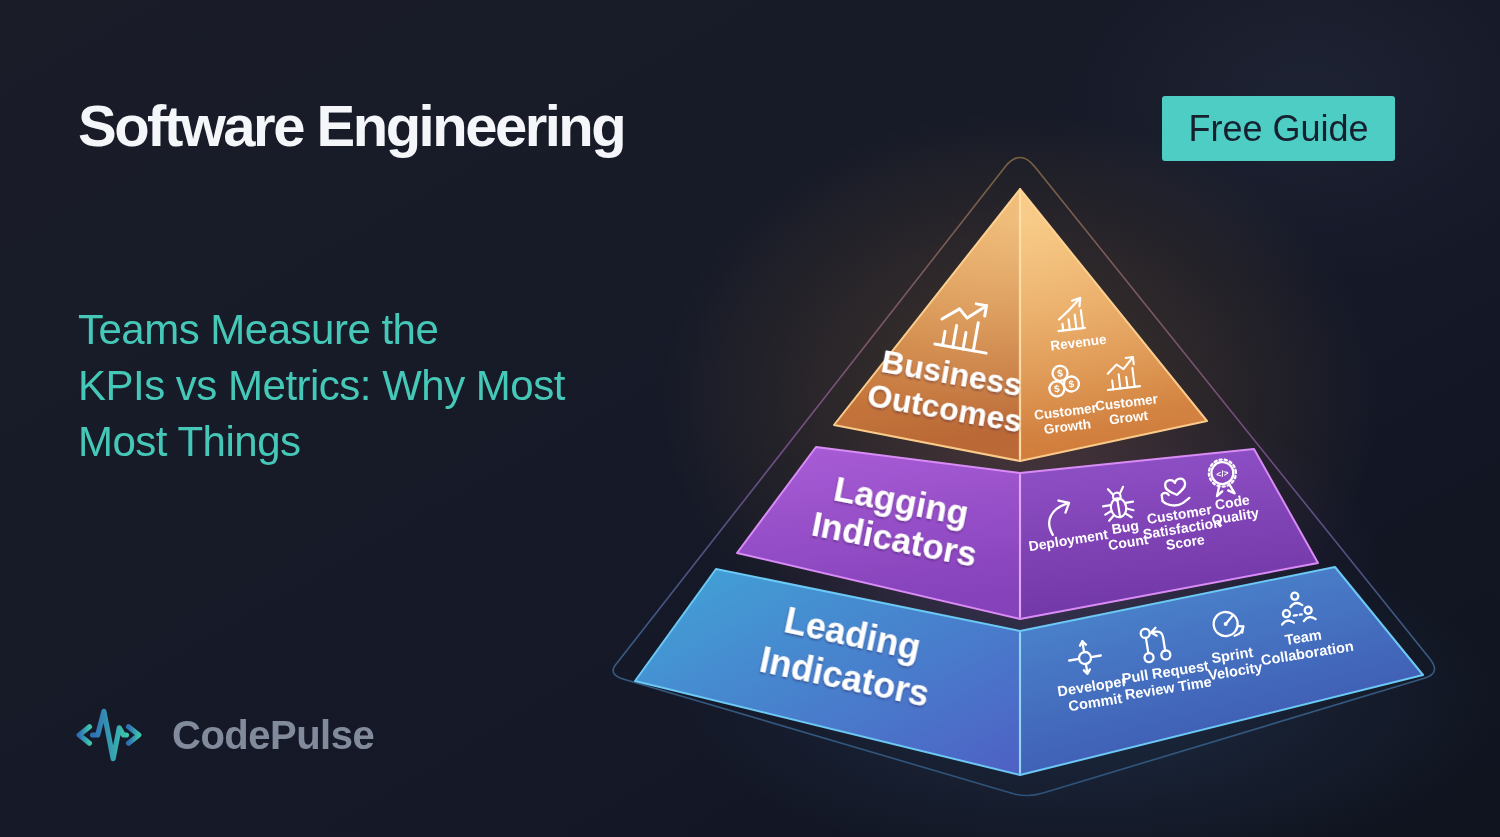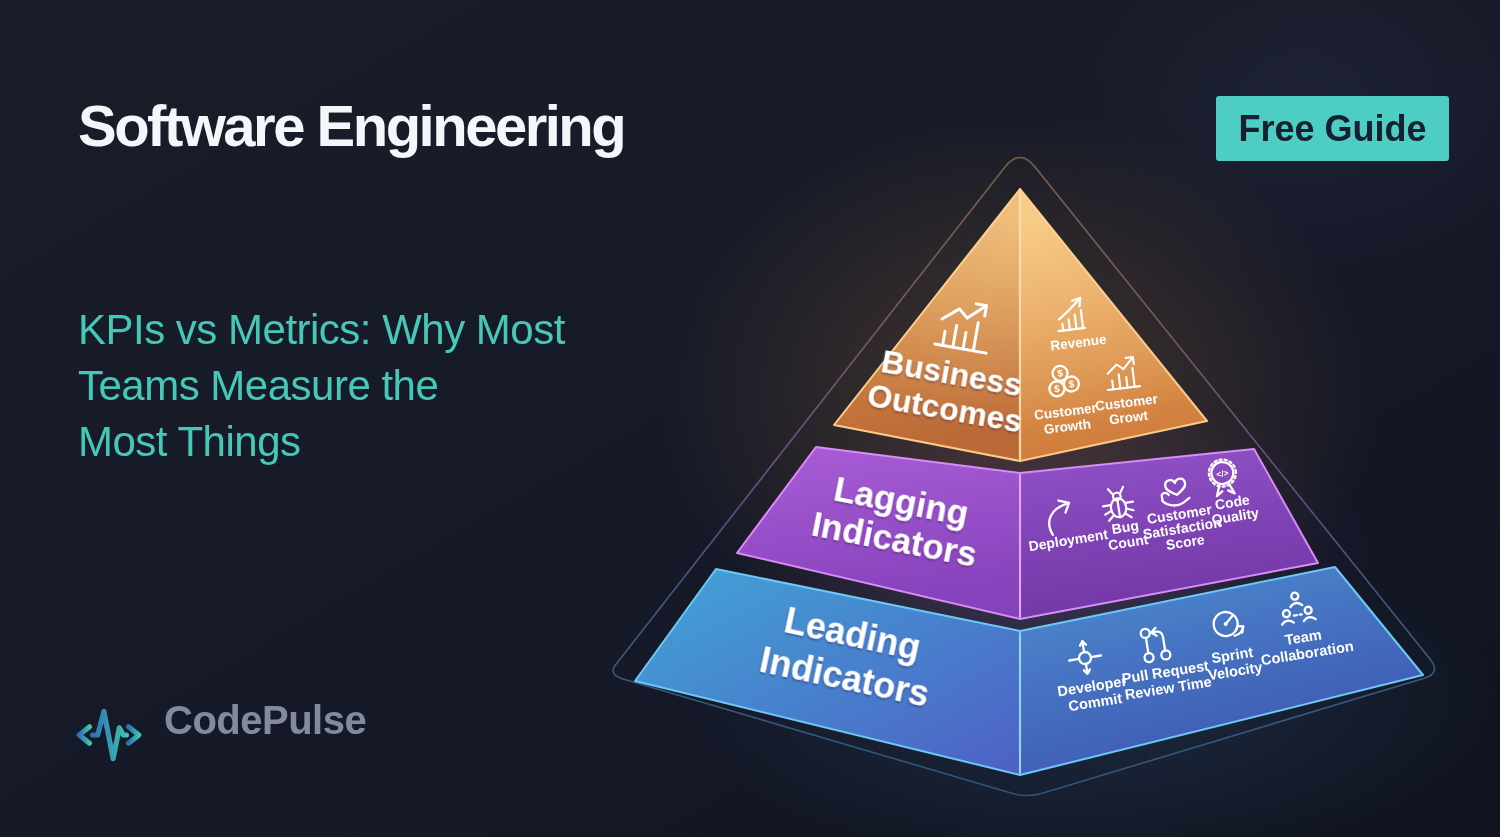--- a/index.html
+++ b/index.html
@@ -18,25 +18,25 @@
   .glow-tr{left:1050px;top:-80px;width:520px;height:360px;
     background:radial-gradient(closest-side,rgba(100,110,150,.10),rgba(100,110,150,0));}
 
   .title{position:absolute;left:78px;top:76px;margin:0;
     font-size:58px;line-height:99px;font-weight:700;letter-spacing:-2.5px;color:#f4f6f9;}
   .title span{display:block;}
   .subtitle{position:absolute;left:78px;top:302px;
     font-size:42px;line-height:56px;font-weight:500;letter-spacing:-.5px;color:#46c8b9;}
   .subtitle span{display:block;}
 
-  .badge{position:absolute;left:1216px;top:96px;width:233px;height:65px;
+  .badge{position:absolute;left:1162px;top:96px;width:233px;height:65px;
     background:#4ecdc4;border-radius:3px;display:flex;align-items:center;justify-content:center;
-    font-size:36px;font-weight:700;color:#16202e;cursor:pointer;}
-
-  .brand{position:absolute;left:72px;top:698px;display:flex;gap:18px;}
+    font-size:36px;font-weight:400;color:#16202e;cursor:pointer;}
+
+  .brand{position:absolute;left:72px;top:698px;display:flex;align-items:center;gap:26px;}
   .brand-icon{width:74px;height:74px;}
   .brand-name{font-size:40px;font-weight:700;letter-spacing:-.5px;color:#828b9b;}
 
   .pyr{position:absolute;left:0;top:0;width:1500px;height:837px;}
   .face{stroke-linejoin:round;}
   .ic path,.ic circle,.ic ellipse{fill:none;stroke:#fff;stroke-width:2.3;
     stroke-linecap:round;stroke-linejoin:round;}
   .ic .fillme{fill:#fff;stroke:none;}
   .ic text{fill:#fff;stroke:none;font-weight:700;text-anchor:middle;}
   .tier-title{fill:#fff;font-weight:700;text-anchor:middle;}
@@ -49,22 +49,22 @@
   <div class="glow glow-warm"></div>
   <div class="glow glow-purple"></div>
   <div class="glow glow-blue"></div>
   <div class="glow glow-tr"></div>
 
   <h1 class="title">
     <span>Software Engineering</span>
   </h1>
 
   <div class="subtitle">
+    <span>Teams Measure the</span>
     <span>KPIs vs Metrics: Why Most</span>
-    <span>Teams Measure the</span>
     <span>Most Things</span>
   </div>
 
   <div class="badge">Free Guide</div>
 
   <div class="brand">
     <svg class="brand-icon" viewBox="0 0 72 72">
       <defs>
         <linearGradient id="pulseGrad" x1="0" y1="0" x2="1" y2="0">
           <stop offset="0" stop-color="#2f6fb5"></stop>

